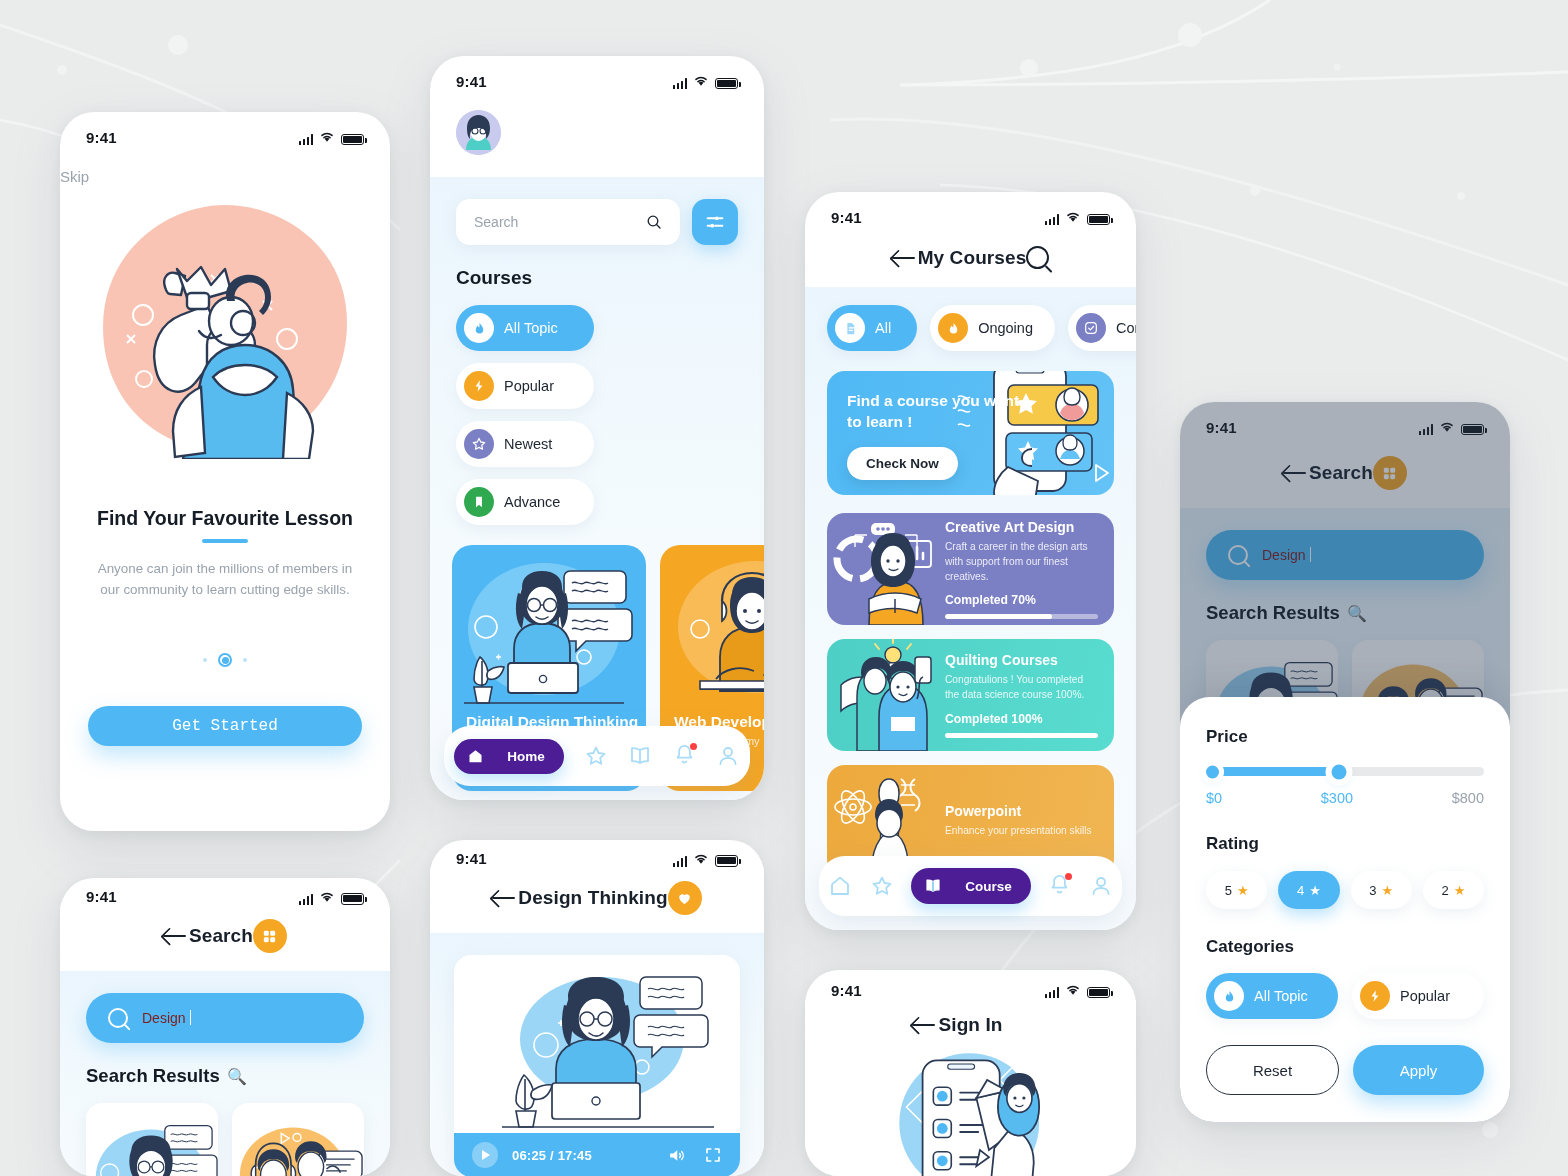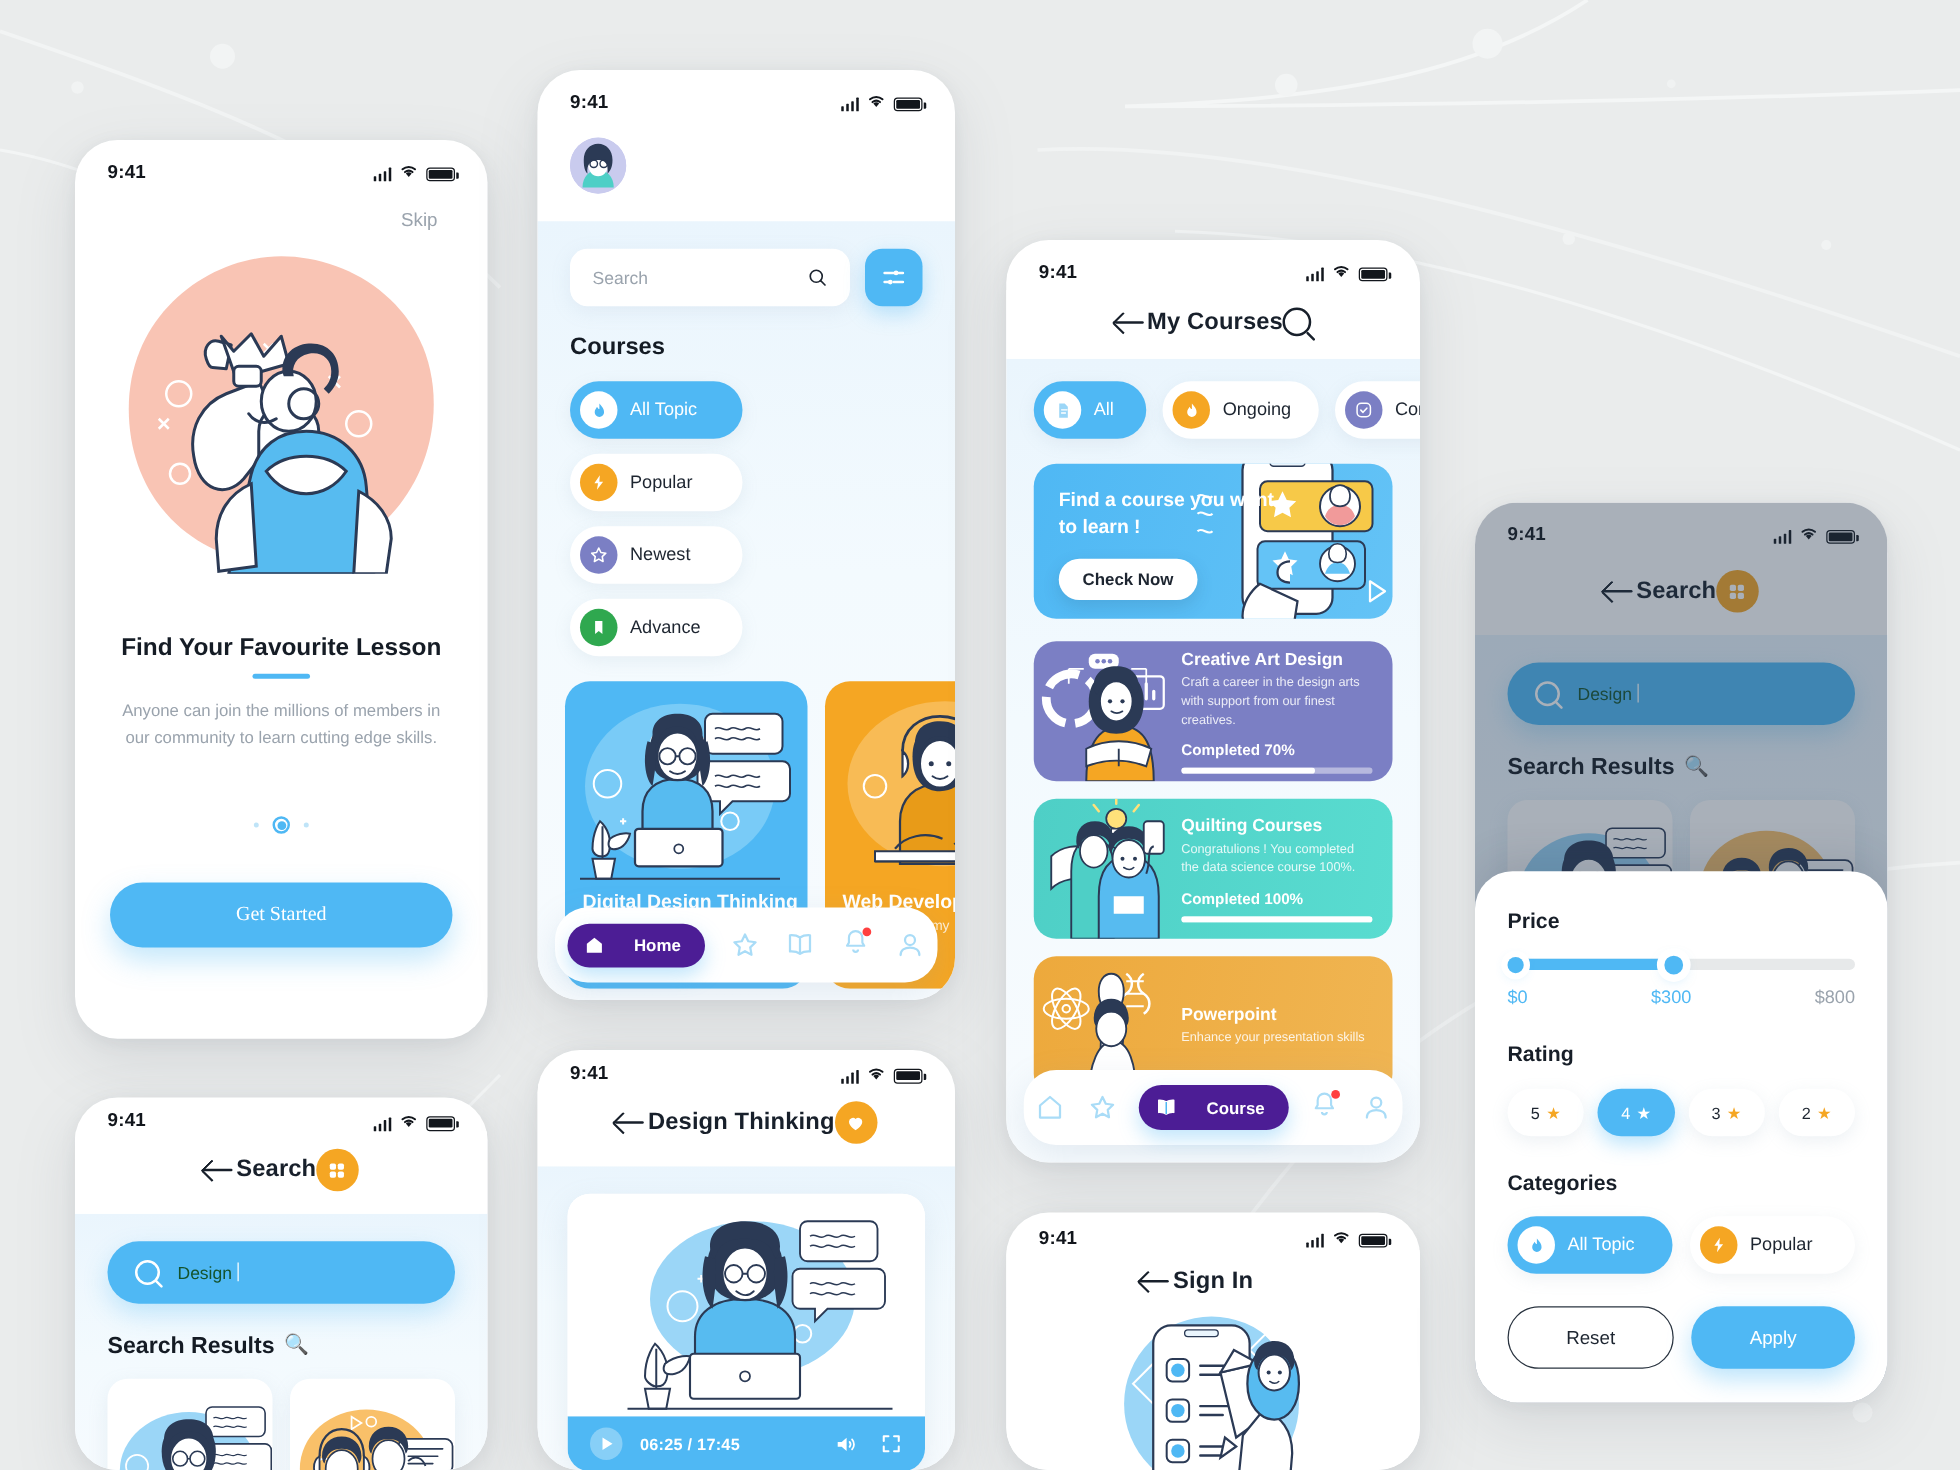--- a/index.html
+++ b/index.html
@@ -50,31 +50,31 @@
     padding: 8px 22px 8px 8px; box-shadow: 0 4px 14px rgba(140,160,180,.13); }
   .chip .cic { width: 30px; height: 30px; border-radius: 50%; display:flex; align-items:center; justify-content:center; flex: 0 0 auto; }
   .chip .ctx { font-size: 14.5px; color: #1d2530; font-weight: 500; white-space: nowrap; }
   .chip.active { background: #4FB8F4; }
   .chip.active .ctx { color: #fff; }
   .chip.active .cic { background: #fff; }
   .glyph { width: 16px; height: 16px; display:block; }
 
   
   #p-onboarding { left: 60px; top: 112px; width: 330px; height: 719px; }
-  .skip { text-align: right; padding: 16px 40px 0 0; font-size: 15px; color: #9aa3ad; cursor: pointer; }
+  .skip { padding: 16px 40px 0 0; font-size: 15px; color: #9aa3ad; cursor: pointer; }
   .onb-illust { height: 270px; display:flex; align-items:center; justify-content:center; margin-top: 8px; }
   .onb-title { text-align:center; font-size: 19.5px; font-weight: bold; color:#151c25; margin-top: 44px; }
   .onb-underline { width: 46px; height: 3.6px; background:#4FB8F4; border-radius: 3px; margin: 9px auto 0; }
   .onb-sub { text-align:center; font-size: 13.4px; line-height: 1.62; color:#9aa3ad; margin: 15px auto 0; width: 262px; }
   .dots { display:flex; align-items:center; justify-content:center; gap: 11px; margin-top: 52px; }
   .dots .d { width:4px; height:4px; border-radius:50%; background:#bfe4f8; }
   .dots .dd { width:14px; height:14px; border-radius:50%; border:2px solid #4FB8F4; display:flex; align-items:center; justify-content:center; }
   .dots .dd b { width:7px; height:7px; border-radius:50%; background:#4FB8F4; display:block; }
-  .btn-primary { display:block; margin: 39px auto 0; width: 274px; height: 52px; background:#4FB8F4; color:#fff;
-    border:none; border-radius: 30px; font-size: 16px; font-family: Liberation Serif, serif; cursor:pointer;
+  .btn-primary { display:block; margin: 39px auto 0; width: 274px; height: 40px; background:#4FB8F4; color:#fff;
+    border:none; border-radius: 30px; font-size: 16px; font-family: Liberation Mono, monospace; cursor:pointer;
     box-shadow: 0 10px 22px rgba(79,184,244,.34); }
 
   
   #p-home { left: 430px; top: 56px; width: 334px; height: 744px; display:flex; flex-direction:column; }
   .home-head { background:#fff; padding: 6px 26px 22px; display:flex; align-items:flex-start; justify-content:space-between; }
   .hh-hello { font-size: 14.5px; color:#90999f; }
   .hh-name { font-size: 25px; font-weight: bold; color:#131a22; margin-top: 3px; display:flex; align-items:center; gap: 8px; }
   .avatar { width: 45px; height: 45px; border-radius: 50%; overflow:hidden; background:#c8c9ef; flex:0 0 auto; margin-top:8px; position:relative; }
   .searchrow { display:flex; gap: 12px; padding: 22px 26px 0; }
   .searchbox { flex:1; height: 46px; background:#fff; border-radius: 14px; display:flex; align-items:center;
@@ -116,21 +116,21 @@
   .ci-c { font-size: 12.2px; font-weight:bold; color:#fff; margin-top: 9px; }
   .ci-bar { height: 4.5px; border-radius: 3px; background: rgba(255,255,255,.45); margin-top: 7px; position:relative; overflow:hidden; }
   .ci-bar b { display:block; height:100%; background:#fff; border-radius:3px; }
 
   
   #p-search { left: 60px; top: 878px; width: 330px; height: 298px; display:flex; flex-direction:column; }
   .grid-btn { width: 34px; height: 34px; border-radius: 50%; background:#F5A623; display:flex; align-items:center; justify-content:center; }
   .sbar-blue { margin: 22px 26px 0; height: 50px; background:#4FB8F4; border-radius: 26px; display:flex; align-items:center; gap: 14px; padding: 0 22px; box-shadow: 0 8px 20px rgba(79,184,244,.3); }
   .sbar-blue .q { width: 20px; height: 20px; border-radius:50%; border:2.2px solid #fff; position:relative; flex:0 0 auto; }
   .sbar-blue .q::after { content:''; position:absolute; right:-5px; bottom:-2px; width:8px; height:2.2px; background:#fff; border-radius:2px; transform:rotate(45deg); }
-  .sbar-blue .val { font-size: 14px; color:#14532d; }
+  .sbar-blue .val { font-size: 14px; color:#7f1d1d; }
   .caret { display:inline-block; width:1.4px; height:15px; background:#fff; margin-left:4px; vertical-align:-2px; }
   .res-title { font-size: 18.5px; font-weight:bold; color:#141b24; padding: 22px 26px 0; display:flex; align-items:center; gap:8px; }
   .resgrid { display:flex; gap: 14px; padding: 16px 26px 0; }
   .rescard { flex:1; height: 120px; border-radius: 16px; background:#fff; box-shadow: 0 5px 16px rgba(140,165,185,.14); overflow:hidden; position:relative; }
 
   
   #p-video { left: 430px; top: 840px; width: 334px; height: 336px; display:flex; flex-direction:column; }
   .heart-btn { width: 34px; height: 34px; border-radius: 50%; background:#F5A623; display:flex; align-items:center; justify-content:center; }
   .vidcard { margin: 22px 24px 0; border-radius: 18px; overflow:hidden; background:#fff; box-shadow: 0 8px 22px rgba(140,165,185,.16); }
   .vid-art { height: 178px; position:relative; background:#fff; }

